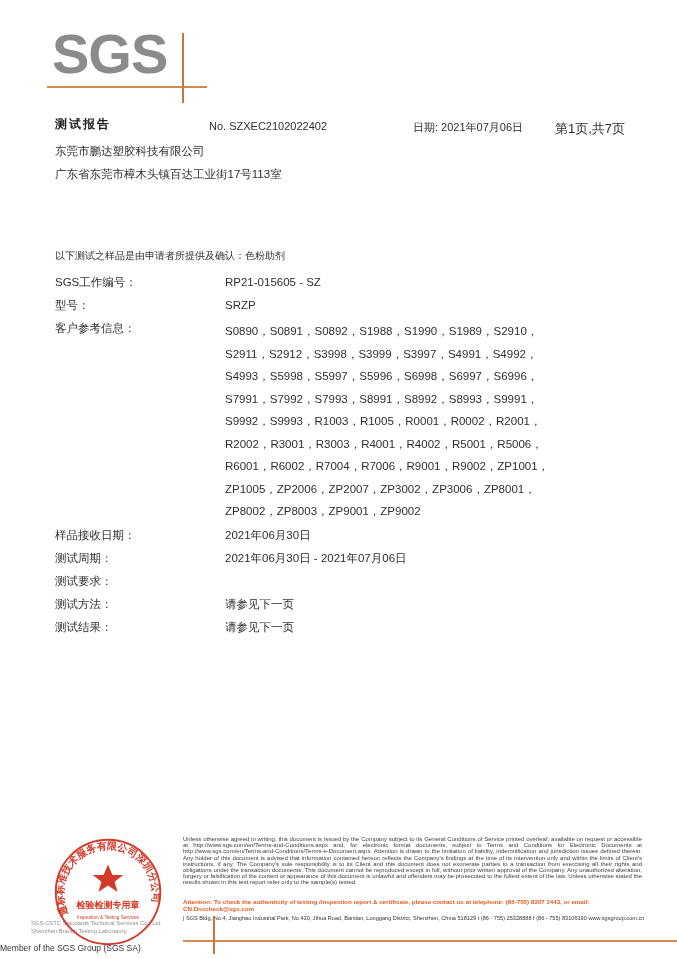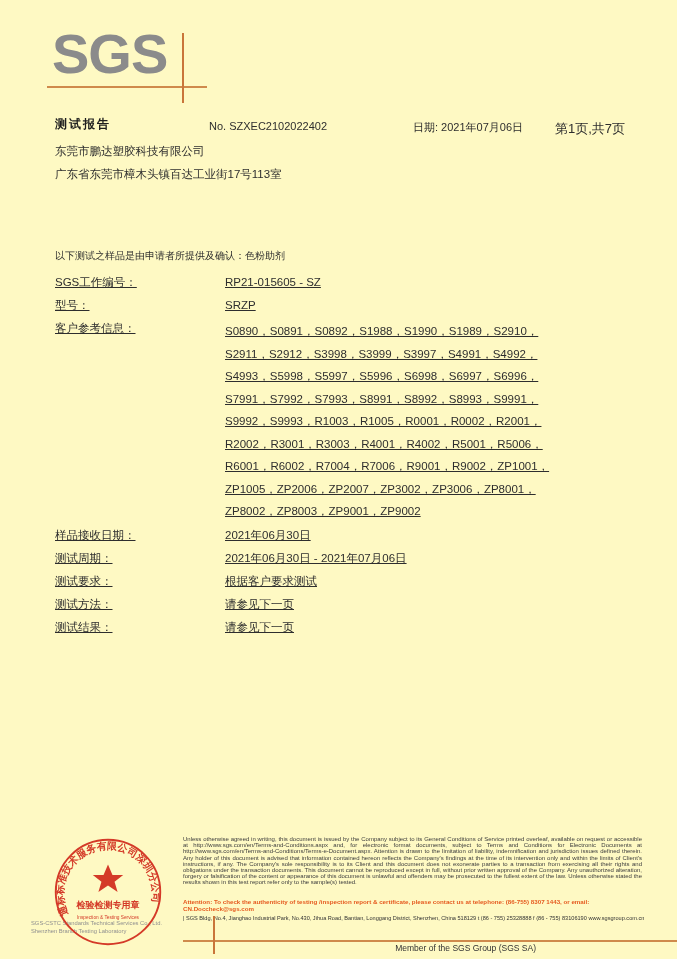--- a/index.html
+++ b/index.html
@@ -1,53 +1,53 @@
 <!DOCTYPE html>
 <html><head>
 <meta charset="utf-8">
 <style>
   html,body{margin:0;padding:0;background:#e9e9e9;}
   .page{
-    position:relative;width:677px;height:959px;background:#fef9c3;
+    position:relative;width:677px;height:959px;background:#ffffff;
     font-family:"Liberation Sans","DejaVu Sans",sans-serif;color:#2e2e2e;
     overflow:hidden;margin:0 auto;
   }
   
   .logo-text{position:absolute;left:52px;top:26px;font-size:56px;font-weight:700;
     color:#8b8b8b;letter-spacing:-1px;line-height:56px;}
   .logo-hline{position:absolute;left:47px;top:86px;width:160px;height:2px;background:#cf8a4c;}
   .logo-vline{position:absolute;left:182px;top:33px;width:2px;height:70px;background:#c9753a;}
   
   .title-row{position:absolute;left:55px;top:116px;width:585px;height:22px;}
   .doc-title{position:absolute;left:0;top:0;font-size:12px;font-weight:700;color:#1d1d1d;letter-spacing:2px;}
   .report-no{position:absolute;left:154px;top:4px;font-size:11px;color:#2e2e2e;}
   .report-date{position:absolute;left:358px;top:4px;font-size:11px;color:#2e2e2e;}
   .page-info{position:absolute;left:500px;top:4px;font-size:13px;color:#2e2e2e;}
   
   .company-block{position:absolute;left:55px;top:140px;font-size:11.5px;line-height:23px;color:#2e2e2e;}
   
   .intro-line{position:absolute;left:55px;top:249px;font-size:10px;color:#2e2e2e;}
   
   .fields{position:absolute;left:55px;top:274px;width:585px;}
-  .field-row{display:flex;align-items:flex-start;margin-bottom:6px;text-decoration:underline;}
+  .field-row{display:flex;align-items:flex-start;margin-bottom:6px;}
   .flabel{width:170px;flex:0 0 170px;font-size:11.5px;line-height:17px;color:#2e2e2e;}
   .fvalue{flex:1;font-size:11.5px;line-height:17px;color:#2e2e2e;}
   .codes .code-line{display:block;line-height:22.5px;}
   .field-row.codes{margin-bottom:4px;}
   .conclusion-text{line-height:17px;}
   
   .disclaimer{position:absolute;left:183px;top:836px;width:459px;font-size:6px;line-height:6.2px;
     color:#3d3d3d;text-align:justify;}
   .attention{position:absolute;left:183px;top:899px;width:459px;font-size:6.2px;line-height:6.8px;
     font-weight:700;color:#e55a1f;}
   .addr-en{position:absolute;left:183px;top:915px;width:480px;font-size:5.6px;color:#333;white-space:nowrap;}
   .addr-cn{position:absolute;left:183px;top:924px;width:480px;font-size:7.5px;color:#333;white-space:nowrap;}
   .footer-hline{position:absolute;left:183px;top:940px;width:494px;height:2px;background:#cf8a4c;}
   .footer-vline{position:absolute;left:213px;top:916px;width:2px;height:38px;background:#c9753a;}
-  .member-line{position:absolute;left:0;top:943px;width:536px;text-align:right;font-size:8.5px;color:#333;}
+  .member-line{position:absolute;left:0;top:943px;width:648px;font-size:8.5px;color:#333;}
   .branch-lines{position:absolute;left:31px;top:920px;width:175px;font-size:5.8px;line-height:7.5px;color:#8f8f8f;}
   .stamp{position:absolute;left:51px;top:835px;width:114px;height:114px;}
 </style>
 </head>
 <body>
 
 <div class="page">
 
   <div class="logo-text">SGS</div>
   <div class="logo-hline"></div>
@@ -99,21 +99,20 @@
       <span class="fvalue">2021年06月30日</span>
     </div>
 
     <div class="field-row">
       <span class="flabel">测试周期：</span>
       <span class="fvalue">2021年06月30日 - 2021年07月06日</span>
     </div>
 
     <div class="field-row">
       <span class="flabel">测试要求：</span>
-      <span class="fvalue">根据客户要求测试</span>
     </div>
 
     <div class="field-row">
       <span class="flabel">测试方法：</span>
       <span class="fvalue">请参见下一页</span>
     </div>
 
     <div class="field-row">
       <span class="flabel">测试结果：</span>
       <span class="fvalue">请参见下一页</span>

